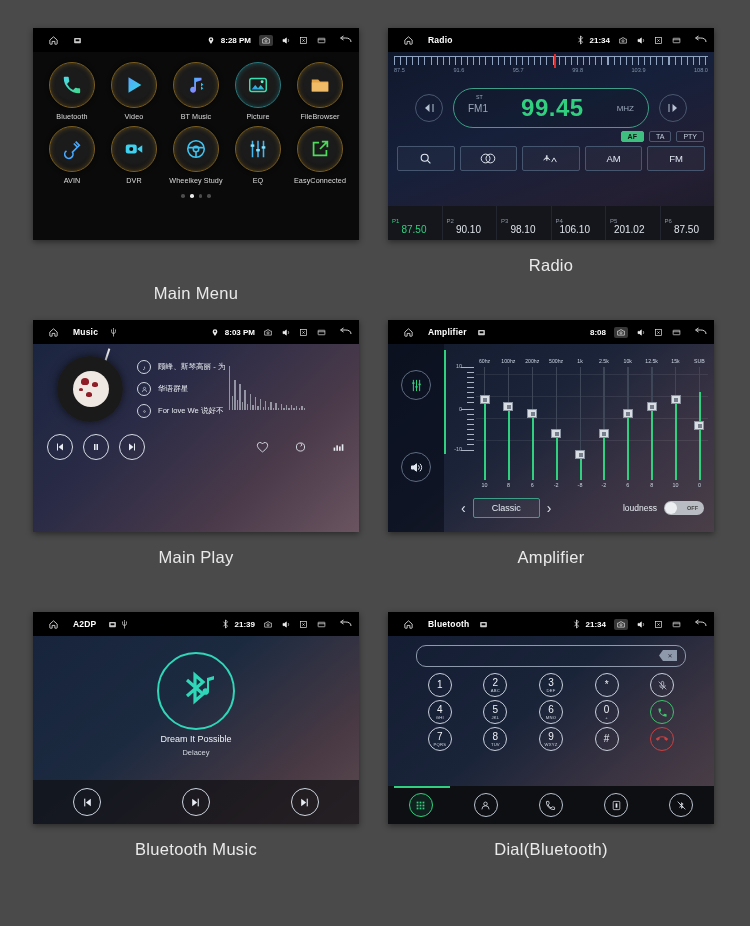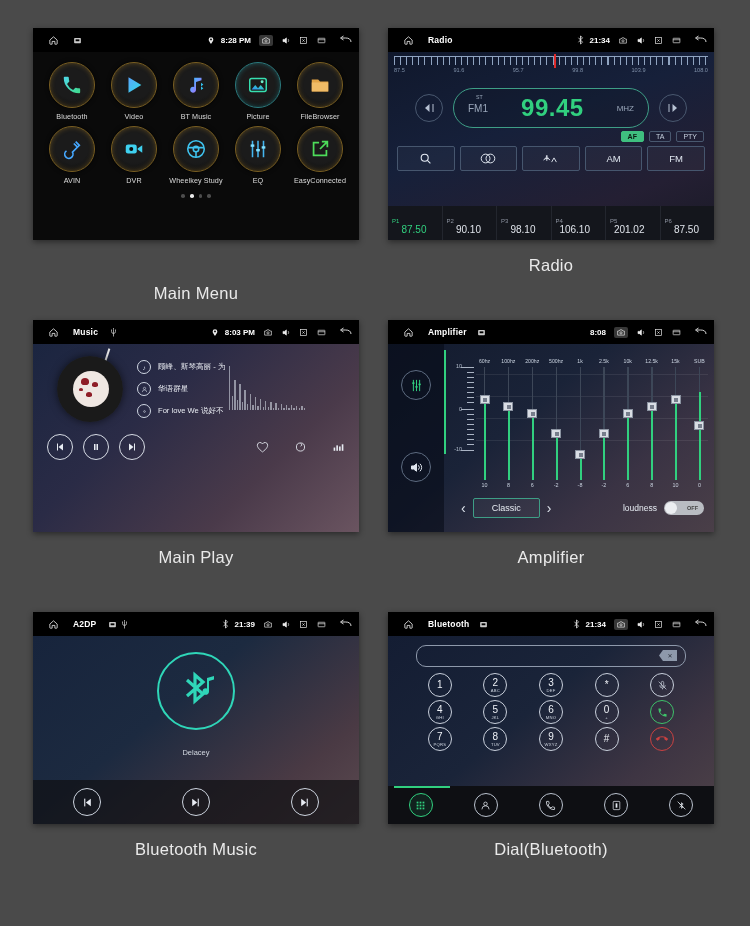--- a/index.html
+++ b/index.html
@@ -949,20 +949,21 @@
           </span>
     </div>
 
     <div class="bm-body">
       <div class="bm-circle">
         <svg width="54" height="54" viewBox="0 0 54 54">
           <path d="M18 16 34 30l-8 7V11l8 7L18 32" fill="none" stroke="#2fd6b8" stroke-width="3.2"></path>
           <path d="M38 14v10.5a3.3 3.3 0 1 0 2 3V17l5-1.4V12z" fill="#2fd6b8"></path>
         </svg>
       </div>
+      <div class="bm-title">Dream It Possible</div>
       <div class="bm-sub">Delacey</div>
       <div class="bm-bar">
         <div class="bm-b">
               <svg width="11" height="11" viewBox="0 0 20 20" fill="#e8ecf3">
                 <path d="M16 3 7 10l9 7z"></path>
                 <rect x="4" y="3" width="2" height="14"></rect>
               </svg>
             </div>
         <div class="bm-b">
               <svg width="11" height="11" viewBox="0 0 20 20" fill="#e8ecf3">

